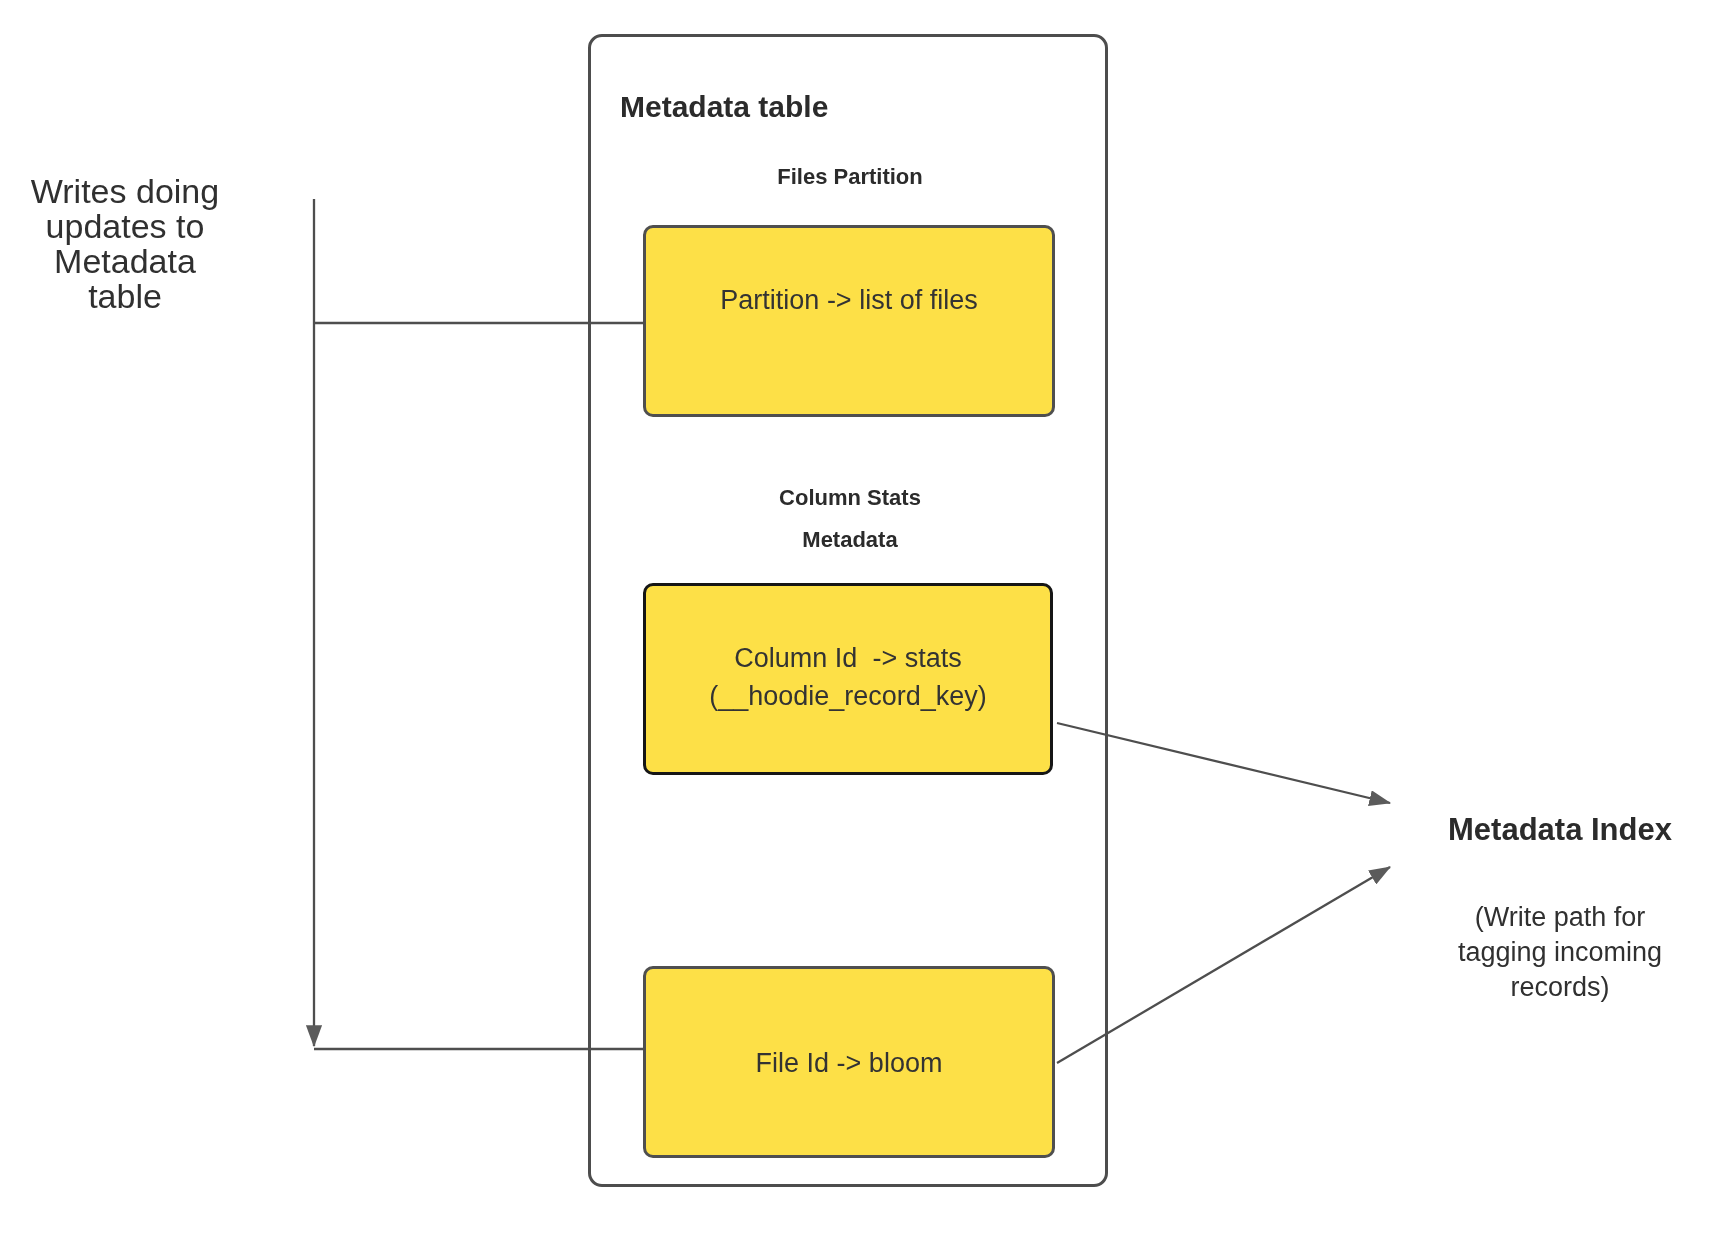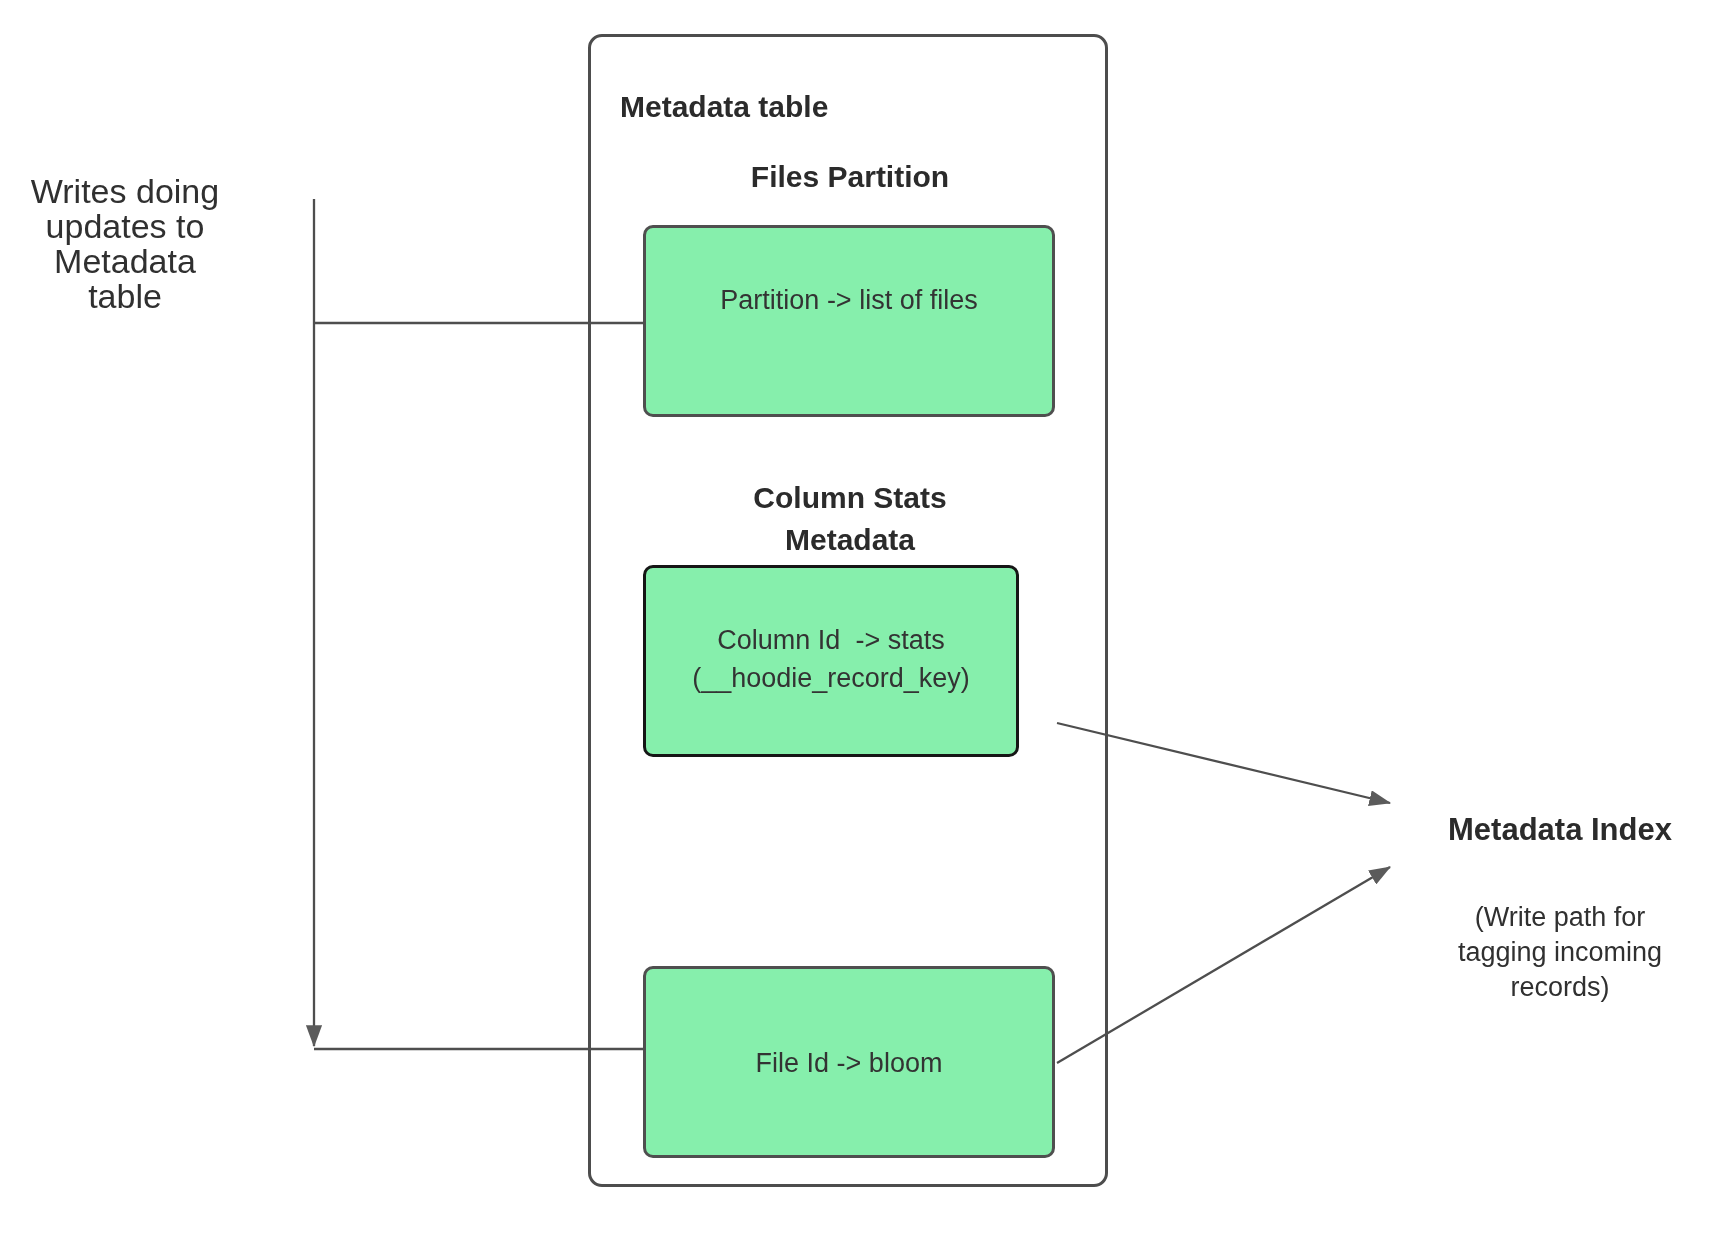--- a/index.html
+++ b/index.html
@@ -48,42 +48,42 @@
     font-weight: bold;
     color: #2b2b2b;
     white-space: nowrap;
   }
   
   .section-heading {
     position: absolute;
     left: 643px;
     width: 414px;
     text-align: center;
-    font-size: 30px;
+    font-size: 22px;
     font-weight: bold;
     line-height: 42px;
     white-space: pre-line;
     color: #2b2b2b;
   }
   .heading-files   { top: 159px; line-height: 36px; }
   .heading-colstats{ top: 477px; }
   .heading-bloom   { top: 861px; }
   
   .inner-box {
     position: absolute;
     left: 643px;
     width: 412px;
     height: 192px;
     border: 3px solid #4f4f4f;
     border-radius: 10px;
     box-sizing: border-box;
-    background: #86efac;
+    background: #fde047;
   }
   .box-files    { top: 225px; }
-  .box-colstats { top: 565px; width: 376px; border-color: #161616; }
+  .box-colstats { top: 583px; width: 410px; border-color: #161616; }
   .box-bloom    { top: 966px; }
   .box-label {
     position: absolute;
     left: 0;
     right: 0;
     text-align: center;
     font-size: 27px;
     line-height: 38px;
     white-space: pre-wrap;
     color: #333333;

